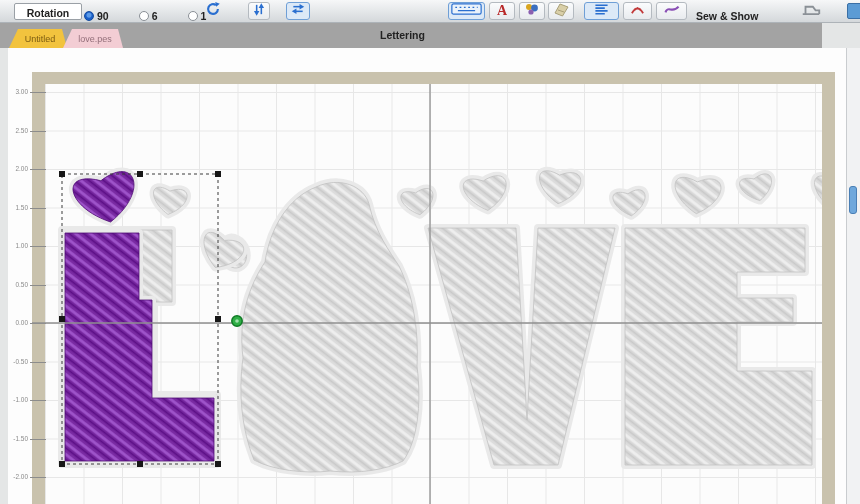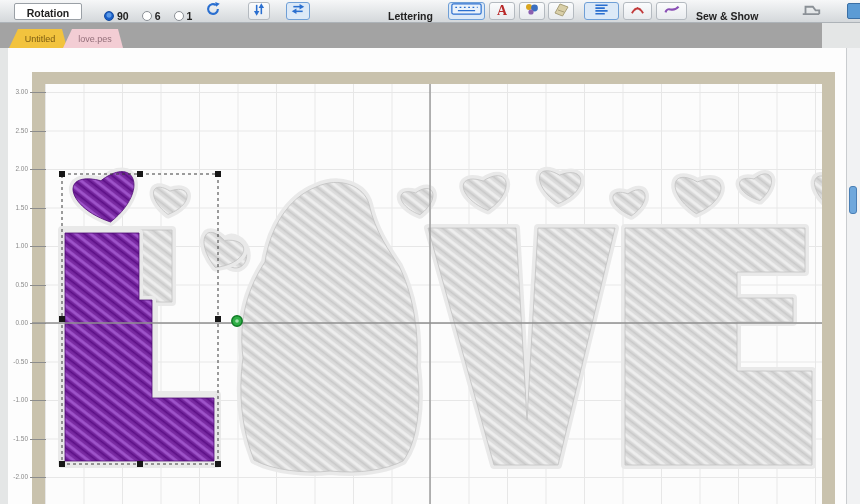--- a/index.html
+++ b/index.html
@@ -5,21 +5,21 @@
   html,body{margin:0;padding:0;}
   body{font-family:"Liberation Sans",sans-serif;}
   #app{position:relative;width:860px;height:504px;overflow:hidden;background:#e4e6e6;}
 
   
   #toolbar{position:absolute;left:0;top:0;width:860px;height:22px;
     background:linear-gradient(#f6f7f8,#d4d8db);border-bottom:1px solid #adb3b8;z-index:10;}
   .tb-abs{position:absolute;top:0;height:22px;display:flex;align-items:flex-end;}
   #rotation-box{left:14px;width:66px;height:15px;top:3px;background:#fff;border:1px solid #9aa0a6;
     border-radius:2px;justify-content:center;font-size:10.5px;font-weight:bold;color:#222;}
-  #rotation-radios{left:104px;gap:13px;}
+  #rotation-radios{left:84px;gap:30px;}
   .radio-item{display:flex;align-items:center;gap:3px;font-size:10.5px;font-weight:bold;color:#222;}
   .radio-dot{width:10px;height:10px;border-radius:50%;background:#fff;border:1px solid #8a9096;box-sizing:border-box;}
   .radio-dot.sel{background:radial-gradient(circle at 50% 40%, #5b9ae8 0 2px, #1a5fc8 3px);border:1px solid #134a9e;}
   .tb-btn{position:absolute;top:2px;height:18px;display:flex;align-items:center;justify-content:center;
     background:transparent;border:1px solid transparent;border-radius:3px;box-sizing:border-box;}
   .tb-btn.framed{border:1px solid #b4bac0;background:linear-gradient(#fbfcfd,#e8ebee);}
   .tb-btn.active{border:1px solid #6f9fd6;background:#dce9f7;}
   .tb-label{font-size:10.5px;font-weight:bold;color:#222;}
   .a-glyph{font-family:"Liberation Serif",serif;font-weight:bold;color:#b92b2b;font-size:14px;line-height:1;}
 
@@ -95,21 +95,21 @@
       <span>
         <svg width="16" height="14" viewBox="0 0 18 18">
             <path d="M3 6 H12" stroke="#2a6fd0" stroke-width="2"></path>
             <path d="M17 6 L11 2.5 V9.5 Z" fill="#2a6fd0"></path>
             <path d="M15 12 H6" stroke="#2a6fd0" stroke-width="2"></path>
             <path d="M1 12 L7 8.5 V15.5 Z" fill="#2a6fd0"></path>
           </svg>
       </span>
     </div>
 
-    <div class="tb-abs" style="left:388px;">
+    <div class="tb-abs" style="left:380px;margin-top:19px;">
       <span class="tb-label">Lettering</span>
     </div>
 
     <div class="tb-btn active" style="left:448px;width:37px;">
       <span>
         <svg width="31" height="14" viewBox="0 0 36 16">
             <rect x="1" y="2" width="34" height="12" rx="2" fill="#eaf2fb" stroke="#2a6fd0" stroke-width="1.4"></rect>
             <path d="M5 6h2M10 6h2M15 6h2M20 6h2M25 6h2M30 6h1M8 10h20" stroke="#2a6fd0" stroke-width="1.4"></path>
           </svg>
       </span>

